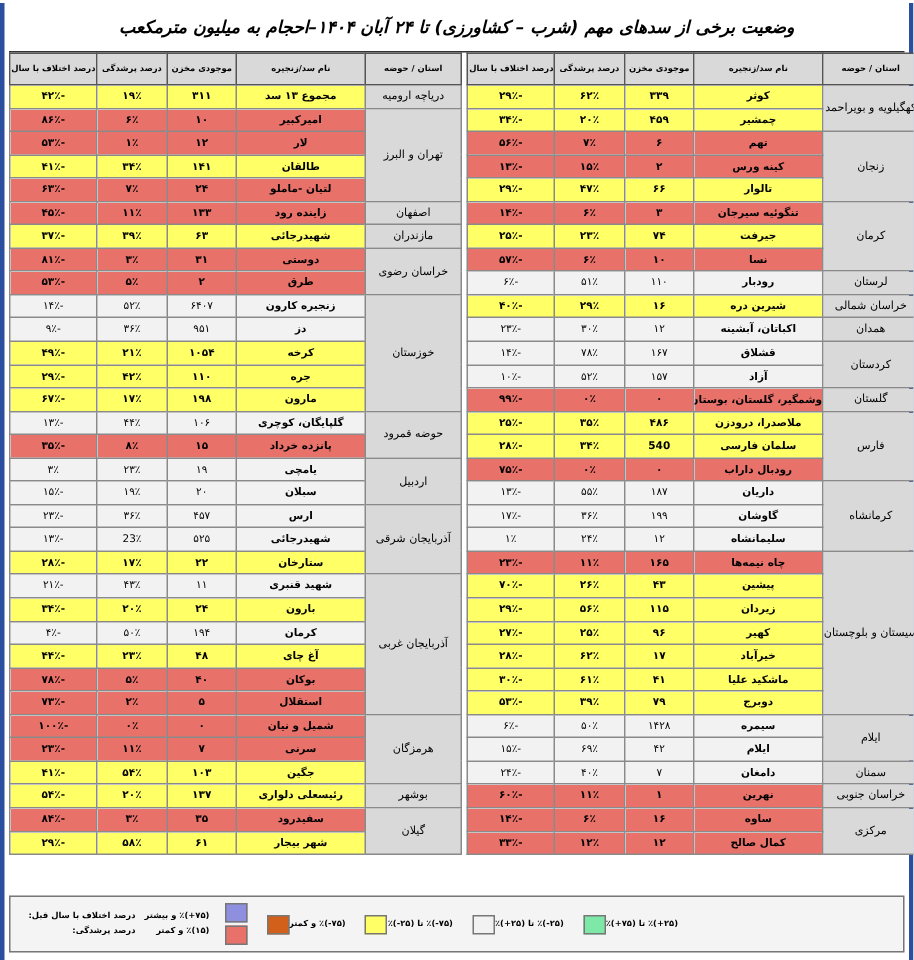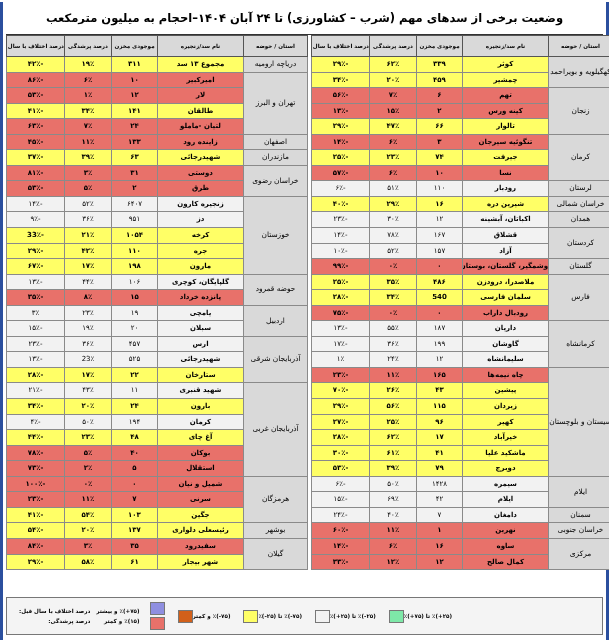--- a/index.html
+++ b/index.html
@@ -30,20 +30,21 @@
     background: #ffffff;
     border-bottom: 1px solid #333;
     margin: 2px 3px 0 3px;
   }
   .title-text {
     font-size: 11.5px;
     font-weight: bold;
     color: #000;
     letter-spacing: -0.2px;
     white-space: nowrap;
+    font-style: italic;
   }
   .tables-wrap {
     display: flex;
     flex-direction: row-reverse;
     align-items: flex-start;
     margin: 0 3px;
     height: 560px;
   }
   table.dam {
     border-collapse: collapse;
@@ -253,21 +254,21 @@
           <tr class="c-white">
             <td class="name">دز</td>
             <td>۹۵۱</td>
             <td>۳۶٪</td>
             <td>-۹٪</td>
           </tr>
           <tr class="c-yellow">
             <td class="name">کرخه</td>
             <td>۱۰۵۴</td>
             <td>۲۱٪</td>
-            <td>-33٪</td>
+            <td>-۴۹٪</td>
           </tr>
           <tr class="c-yellow">
             <td class="name">جره</td>
             <td>۱۱۰</td>
             <td>۴۲٪</td>
             <td>-۲۹٪</td>
           </tr>
           <tr class="c-yellow">
             <td class="name">مارون</td>
             <td>۱۹۸</td>

